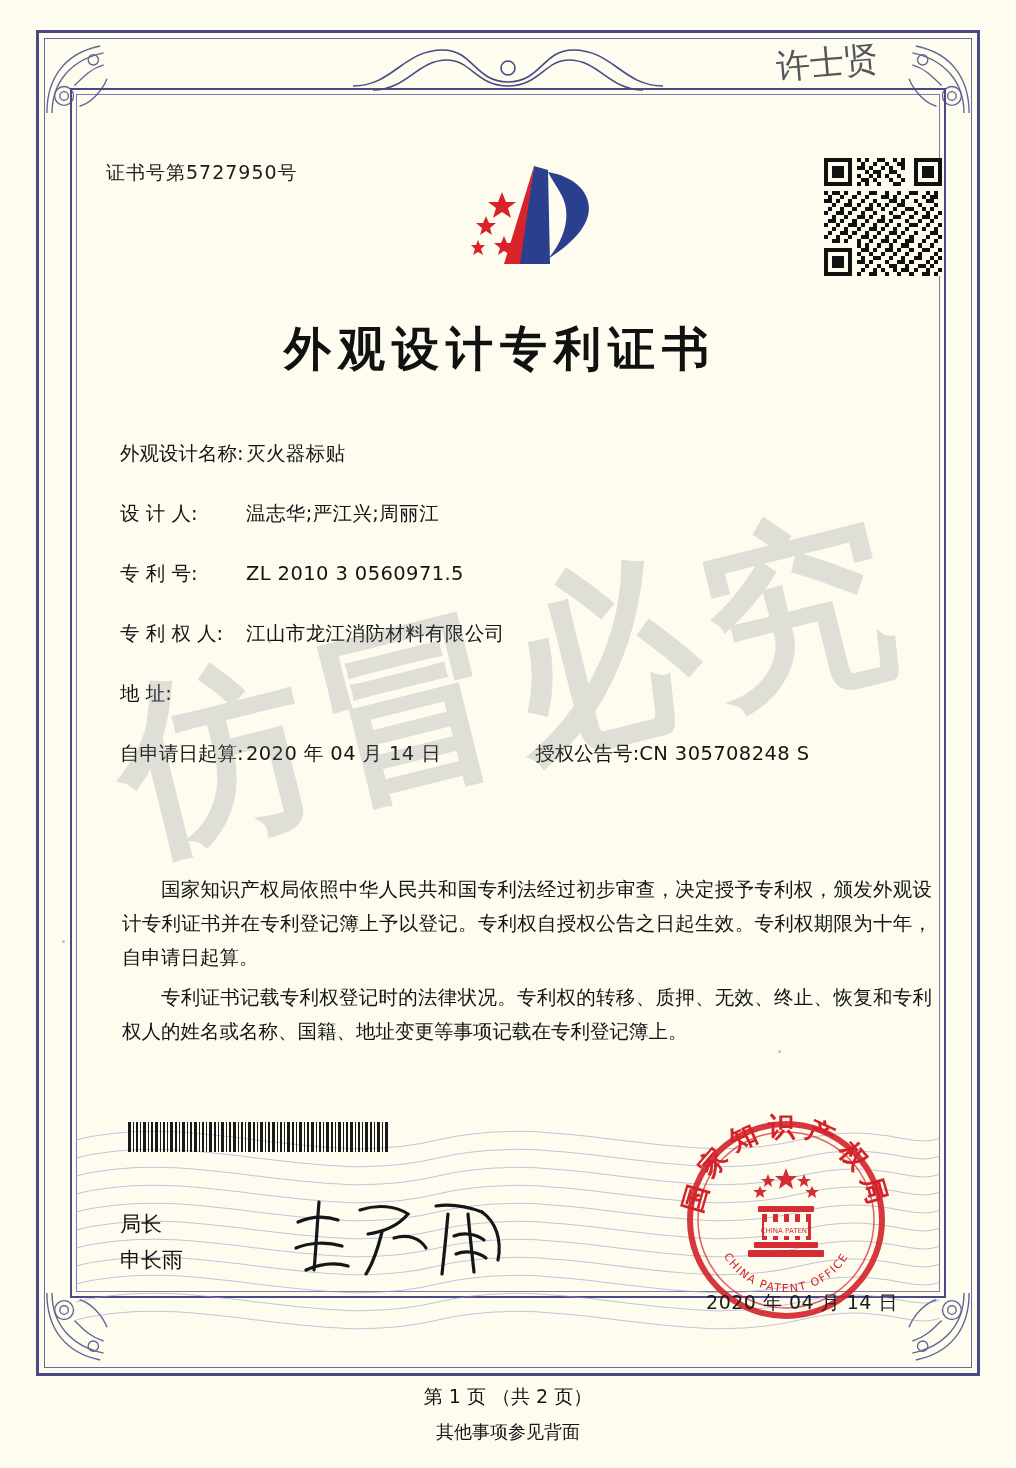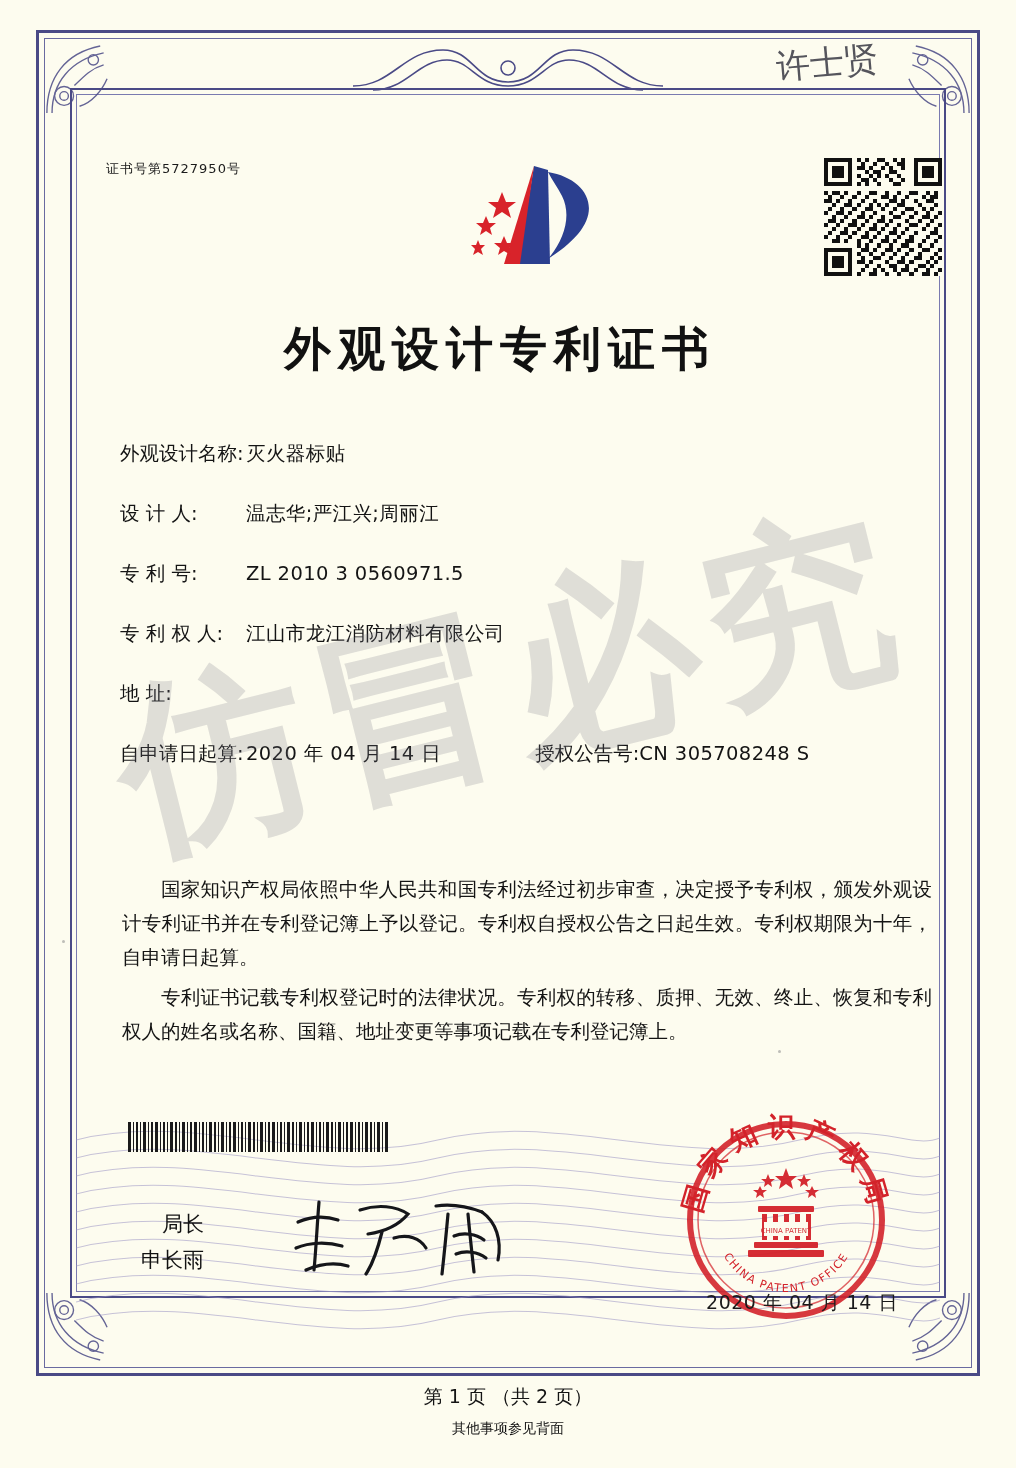--- a/index.html
+++ b/index.html
@@ -86,21 +86,21 @@
     overflow: hidden;
     opacity: .55;
   }
   .wave-band svg { width: 100%; height: 100%; display: block; }
 
   
   .cert-no {
     position: absolute;
     left: 106px;
     top: 160px;
-    font-size: 13px;
+    font-size: 19px;
     letter-spacing: 1px;
     color: #1b1b1b;
     font-family: "DejaVu Sans", "Liberation Sans", sans-serif;
   }
   .logo {
     position: absolute;
     left: 452px;
     top: 160px;
     width: 160px;
     height: 120px;
@@ -182,26 +182,25 @@
     left: 128px;
     top: 1122px;
     width: 262px;
     height: 30px;
   }
   .barcode svg { width:100%; height:100%; display:block; }
 
   
   .sig-block {
     position: absolute;
-    left: 141px;
+    left: 120px;
     top: 1206px;
     font-size: 21px;
     line-height: 36px;
     color: #111;
-    text-align: right;
   }
   .signature {
     position: absolute;
     left: 286px;
     top: 1192px;
     width: 230px;
     height: 90px;
     color: #15161a;
   }
   .signature svg { width:100%; height:100%; display:block; }
@@ -232,21 +231,21 @@
     top: 1384px;
     text-align: center;
     font-size: 19px;
     color: #141414;
   }
   .back-note {
     position: absolute;
     left: 0; right: 0;
     top: 1420px;
     text-align: center;
-    font-size: 14px;
+    font-size: 18px;
     color: #141414;
     font-family: "DejaVu Serif", "Liberation Serif", serif;
   }
 
   
   .watermark {
     position: absolute;
     left: 120px;
     top: 560px;
     width: 760px;

